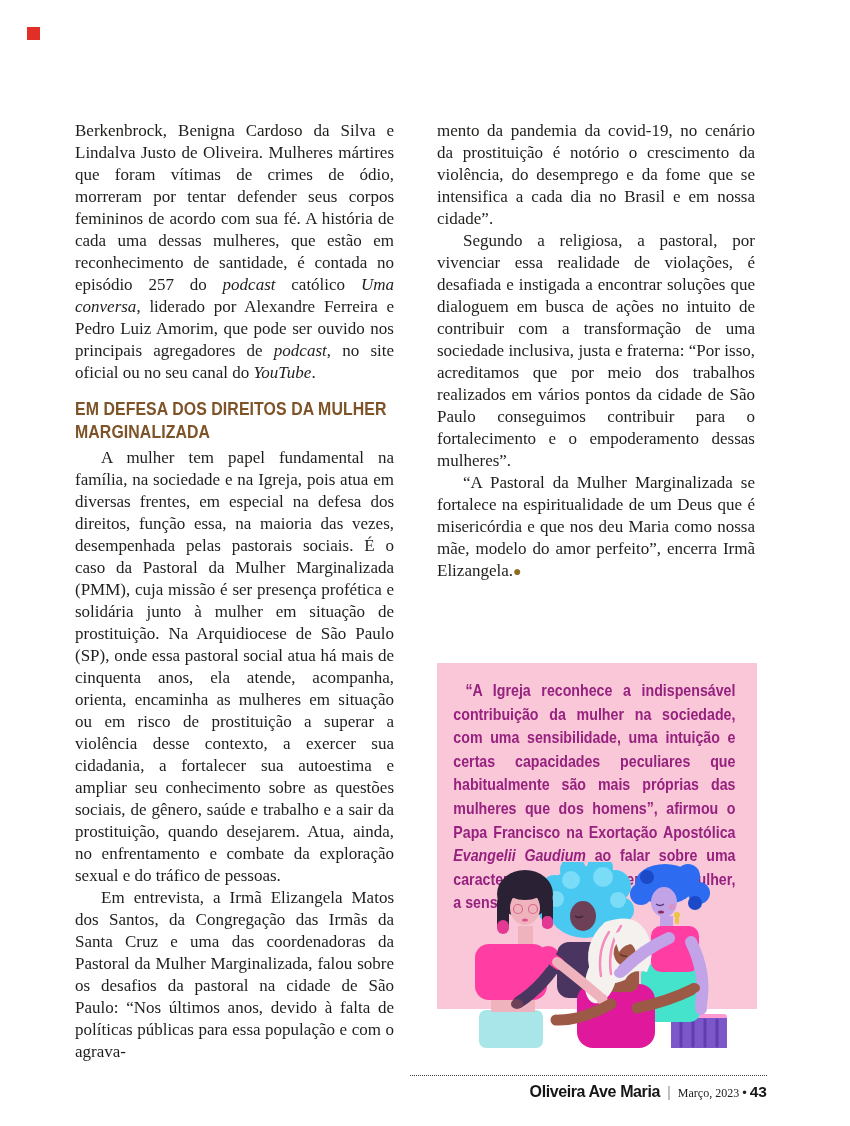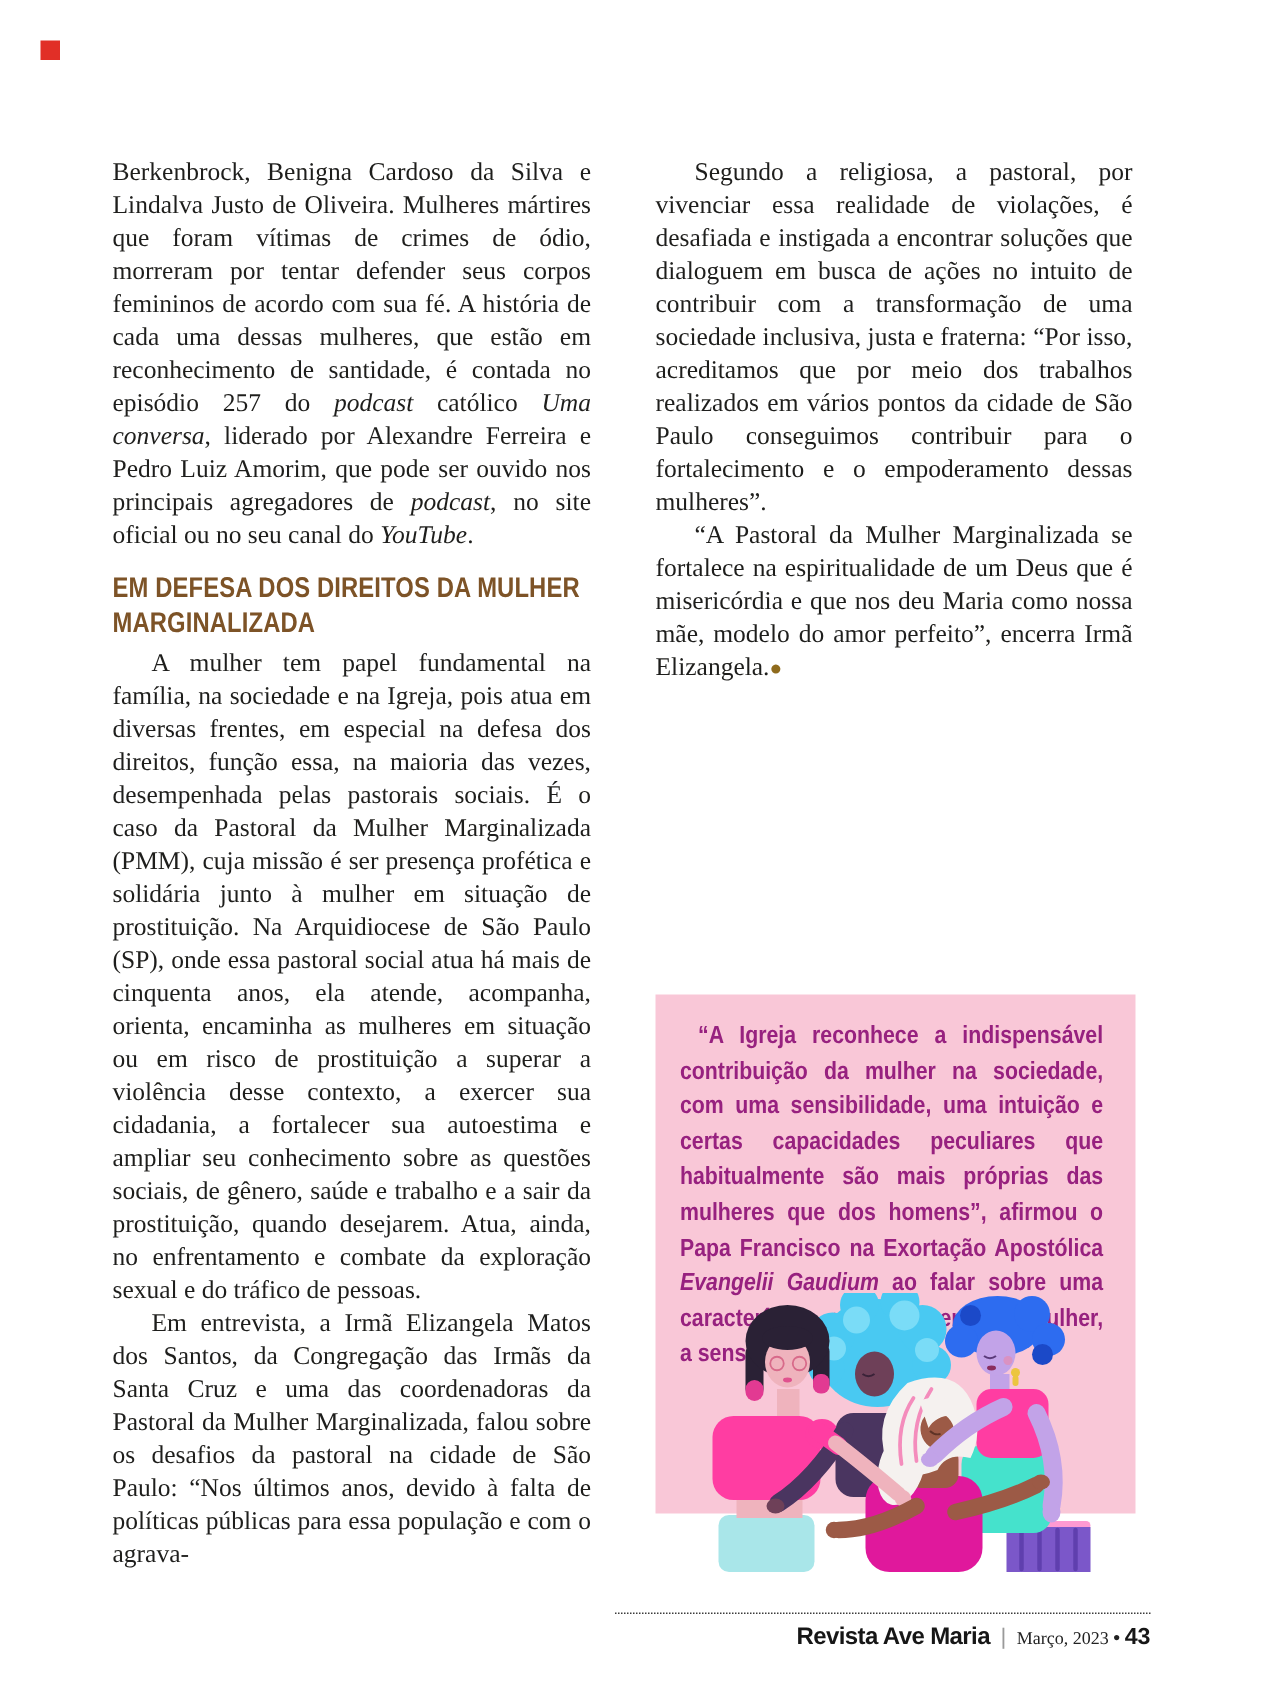--- a/index.html
+++ b/index.html
@@ -2,21 +2,21 @@
 <html lang="pt-BR" style="--ink: #1e1e1c; --marker-red: #e12f27; --heading-brown: #7d5327; --quote-magenta: #97217f; --box-pink: #f9c7d7; --dot-gold: #8f6b1d; --ill-hair-dark: #2a2135; --ill-hair-tips: #e23a92; --ill-skin-fair: #efb3bd; --ill-top-pink: #ff3da2; --ill-pants-aqua: #a9e6e9; --ill-afro-blue: #49c9f2; --ill-afro-blue-light: #7adcf7; --ill-skin-mauve: #6e4058; --ill-torso-plum: #4a3560; --ill-dress-magenta: #e0189c; --ill-hair-white: #f5f1ef; --ill-hair-streak: #f48cbc; --ill-skin-brown: #9c5a46; --ill-hair-blue: #2d6cf0; --ill-hair-blue-dark: #1b49c8; --ill-skin-lilac: #c2a3e8; --ill-teal: #45e2cc; --ill-skirt-purple: #7b57c9; --ill-skirt-dark: #5f3fae; --ill-gold: #ecc53f;"><head>
 <meta charset="utf-8">
 <style>
   html,body{margin:0;padding:0;}
   body{
     width:850px;height:1126px;position:relative;background:#ffffff;
     font-family:"Liberation Serif", serif;color:var(--ink,#1e1e1c);
     overflow:hidden;
   }
   .marker{position:absolute;left:27px;top:27px;width:13px;height:13px;background:var(--marker-red,#e12f27);}
-  .col{position:absolute;top:104px;}
+  .col{position:absolute;top:120px;}
   .col-left{left:75px;width:319px;}
   .col-right{left:437px;width:318px;}
   p.body{
     margin:0;font-size:17px;line-height:22px;text-align:justify;
     hyphens:auto;-webkit-hyphens:auto;
   }
   p.indent{text-indent:26px;}
   .it{font-style:italic;}
   h2.section{
     margin:14px 0 4px 0;width:382px;transform:scaleX(0.835);transform-origin:0 0;
@@ -66,20 +66,21 @@
 <div class="marker"></div>
 
 <div class="col col-left">
   <p class="body"><span>Berkenbrock, Benigna Cardoso da Silva e Lindalva Justo de Oliveira. Mulheres mártires que foram vítimas de crimes de ódio, morreram por tentar defender seus corpos femininos de acordo com sua fé. A história de cada uma dessas mulheres, que estão em reconhecimento de santidade, é contada no episódio 257 do </span><span class="it">podcast</span><span> católico </span><span class="it">Uma conversa</span><span>, liderado por Alexandre Ferreira e Pedro Luiz Amorim, que pode ser ouvido nos principais agregadores de </span><span class="it">podcast</span><span>, no site oficial ou no seu canal do </span><span class="it">YouTube</span><span>.</span></p>
   <h2 class="section">EM DEFESA DOS DIREITOS DA MULHER MARGINALIZADA</h2>
   <p class="body indent">A mulher tem papel fundamental na família, na sociedade e na Igreja, pois atua em diversas frentes, em especial na defesa dos direitos, função essa, na maioria das vezes, desempenhada pelas pastorais sociais. É o caso da Pastoral da Mulher Marginalizada (PMM), cuja missão é ser presença profética e solidária junto à mulher em situação de prostituição. Na Arquidiocese de São Paulo (SP), onde essa pastoral social atua há mais de cinquenta anos, ela atende, acompanha, orienta, encaminha as mulheres em situação ou em risco de prostituição a superar a violência desse contexto, a exercer sua cidadania, a fortalecer sua autoestima e ampliar seu conhecimento sobre as questões sociais, de gênero, saúde e trabalho e a sair da prostituição, quando desejarem. Atua, ainda, no enfrentamento e combate da exploração sexual e do tráfico de pessoas.</p>
   <p class="body indent">Em entrevista, a Irmã Elizangela Matos dos Santos, da Congregação das Irmãs da Santa Cruz e uma das coordenadoras da Pastoral da Mulher Marginalizada, falou sobre os desafios da pastoral na cidade de São Paulo: “Nos últimos anos, devido à falta de políticas públicas para essa população e com o agrava-</p>
 </div>
 
 <div class="col col-right">
+  <p class="body">mento da pandemia da covid-19, no cenário da prostituição é notório o crescimento da violência, do desemprego e da fome que se intensifica a cada dia no Brasil e em nossa cidade”.</p>
   <p class="body indent">Segundo a religiosa, a pastoral, por vivenciar essa realidade de violações, é desafiada e instigada a encontrar soluções que dialoguem em busca de ações no intuito de contribuir com a transformação de uma sociedade inclusiva, justa e fraterna: “Por isso, acreditamos que por meio dos trabalhos realizados em vários pontos da cidade de São Paulo conseguimos contribuir para o fortalecimento e o empoderamento dessas mulheres”.</p>
   <p class="body indent"><span>“A Pastoral da Mulher Marginalizada se fortalece na espiritualidade de um Deus que é misericórdia e que nos deu Maria como nossa mãe, modelo do amor perfeito”, encerra Irmã Elizangela.</span><span class="end-dot">●</span></p>
 </div>
 
 <div class="quote-box">
   <p class="quote-text"><span>“A Igreja reconhece a indispensável contribuição da mulher na sociedade, com uma sensibilidade, uma intuição e certas capacidades peculiares que habitualmente são mais próprias das mulheres que dos homens”, afirmou o Papa Francisco na Exortação Apostólica </span><span class="it">Evangelii Gaudium</span><span> ao falar sobre uma característica muito presente na mulher, a sensibilidade.</span></p>
 </div>
 
 <svg class="illustration" viewBox="0 0 292 186" xmlns="http://www.w3.org/2000/svg" aria-hidden="true">
 
@@ -163,14 +164,14 @@
     <ellipse class="c-skin-lilac" cx="165" cy="111" rx="6" ry="5"></ellipse>
     <path class="arm s-skin-brown" d="M182,146 C200,142 220,136 236,128" stroke-width="11"></path>
     <ellipse class="c-skin-brown" cx="239" cy="126" rx="6" ry="5"></ellipse>
     <path class="arm s-skin-brown" d="M156,142 C138,152 120,158 104,158" stroke-width="11"></path>
     <circle class="c-skin-brown" cx="101" cy="158" r="5.5"></circle>
   </g>
 </svg>
 
 <div class="footer-rule"></div>
 <div class="footer-text">
-  <span class="f-brand">Revista Ave Maria</span><span class="f-sep">|</span><span class="f-date">Março, 2023</span><span class="f-bullet">•</span><span class="f-num">43</span>
+  <span class="f-brand">Oliveira Ave Maria</span><span class="f-sep">|</span><span class="f-date">Março, 2023</span><span class="f-bullet">•</span><span class="f-num">43</span>
 </div>
 
 </body></html>

